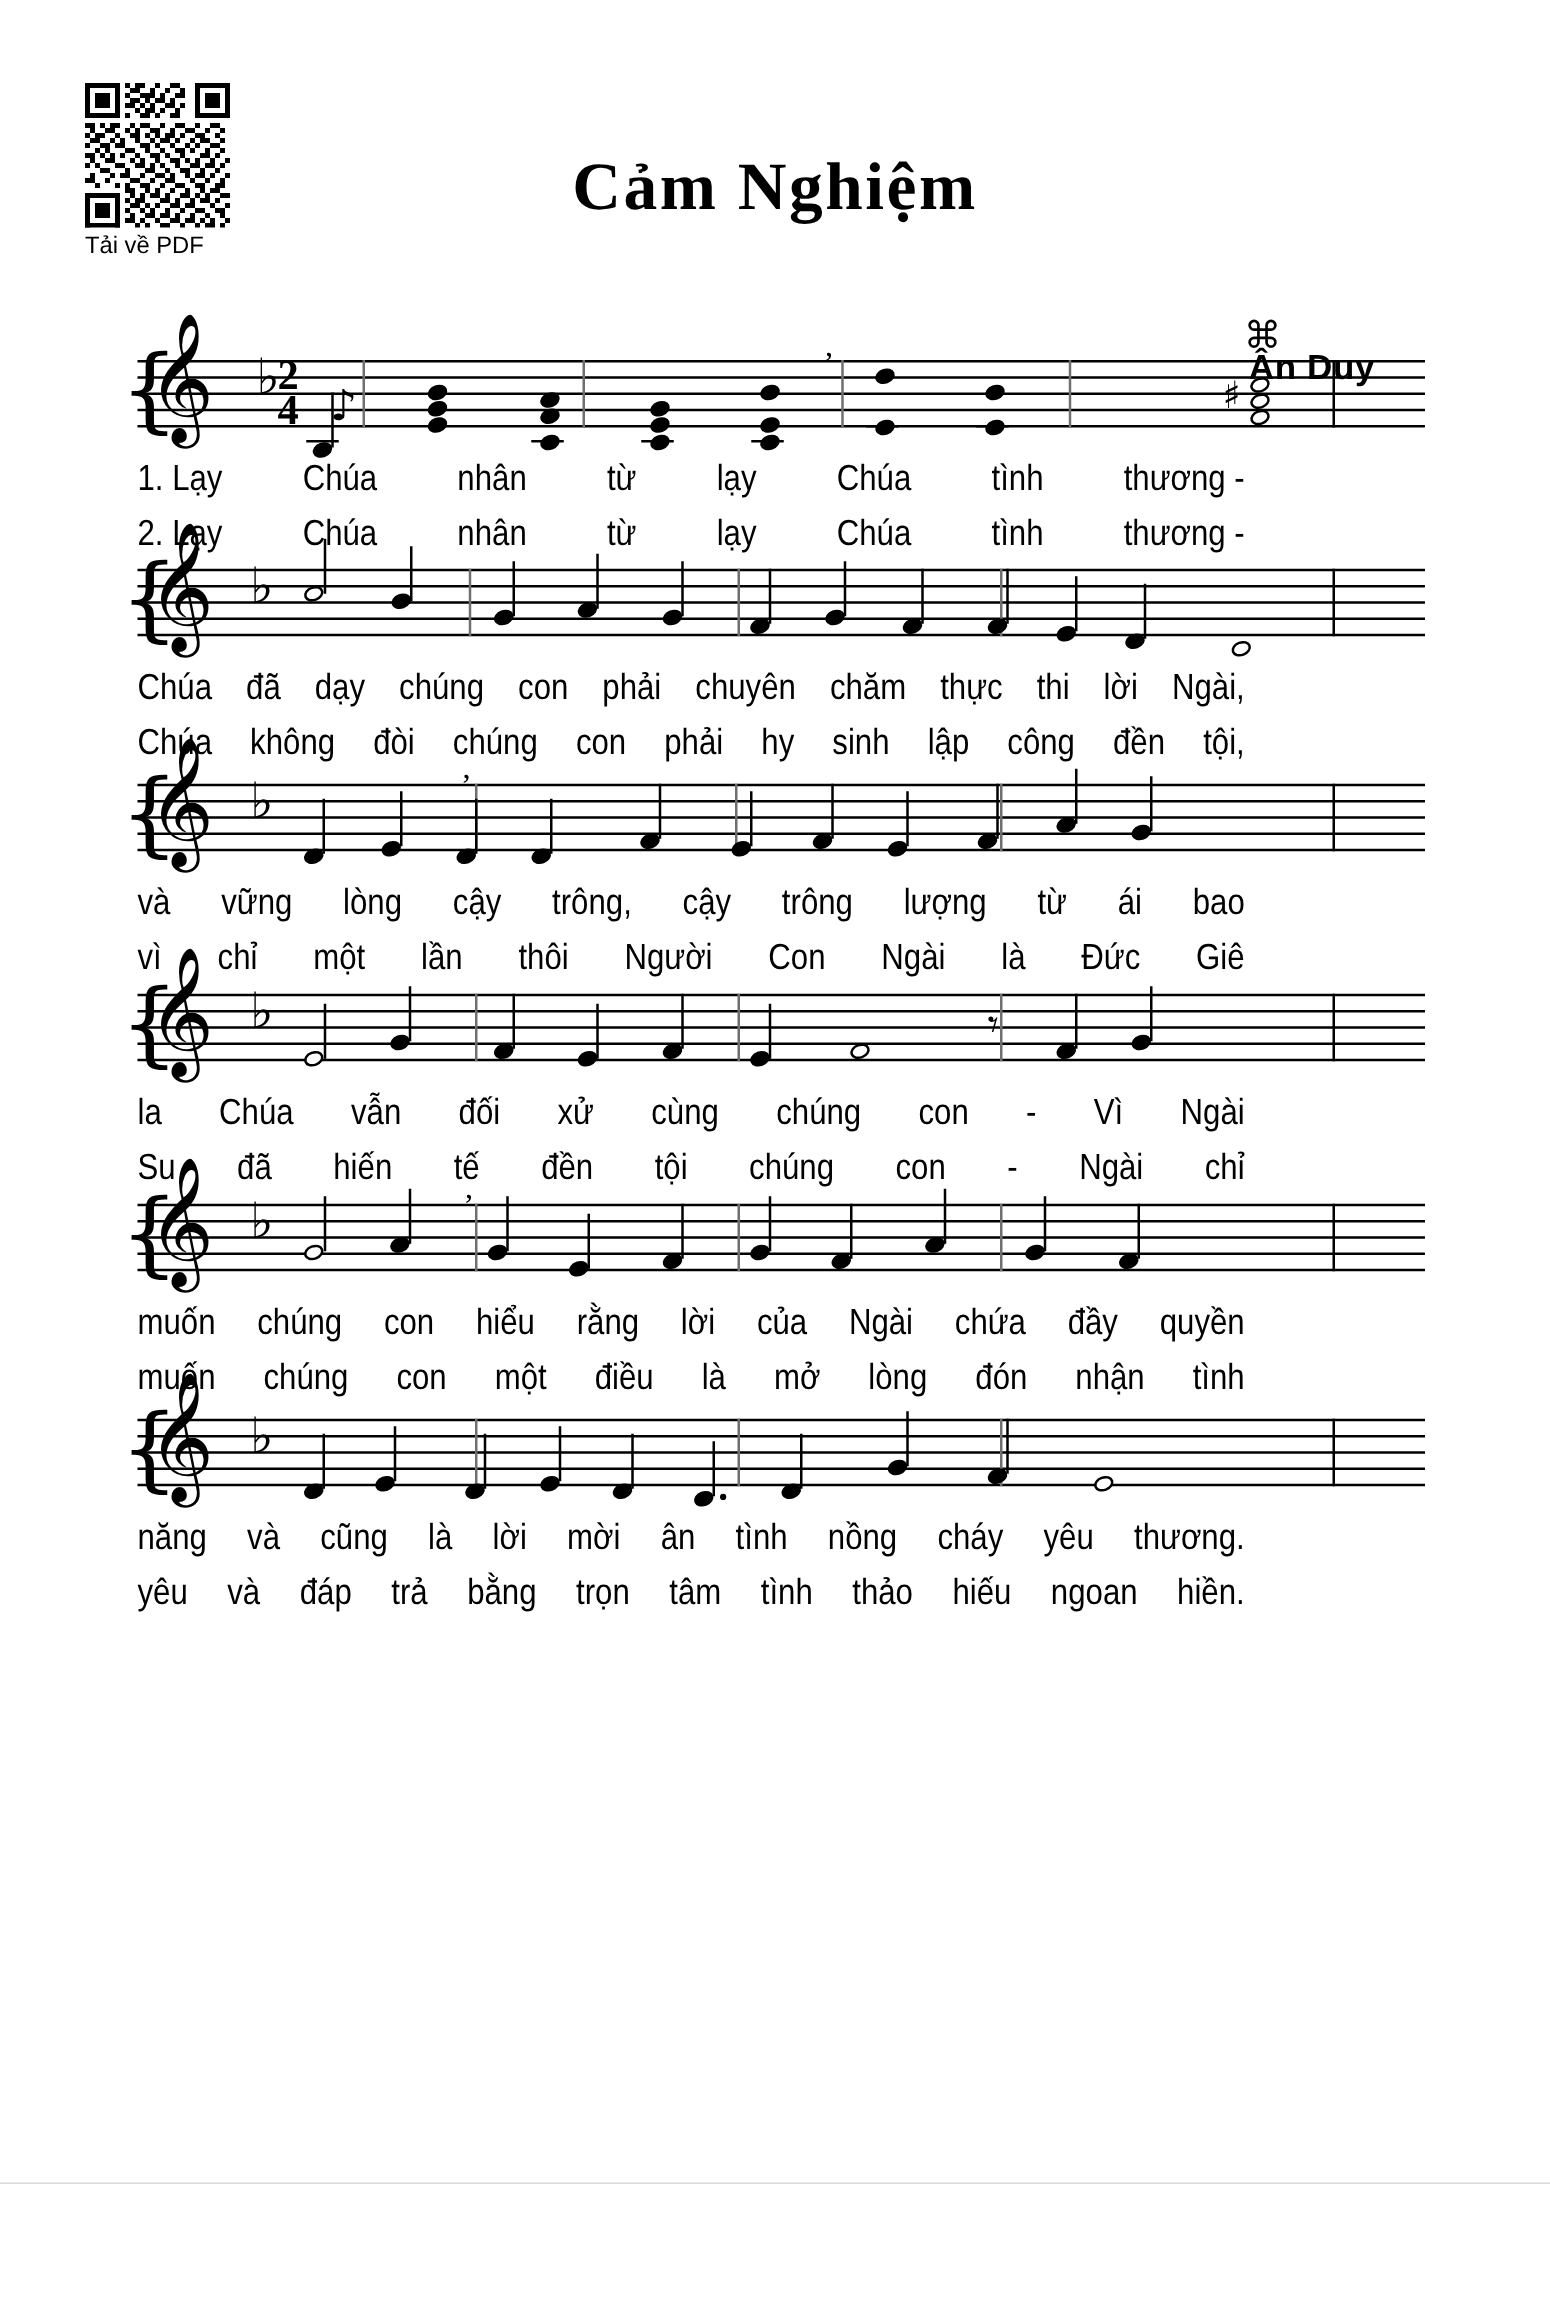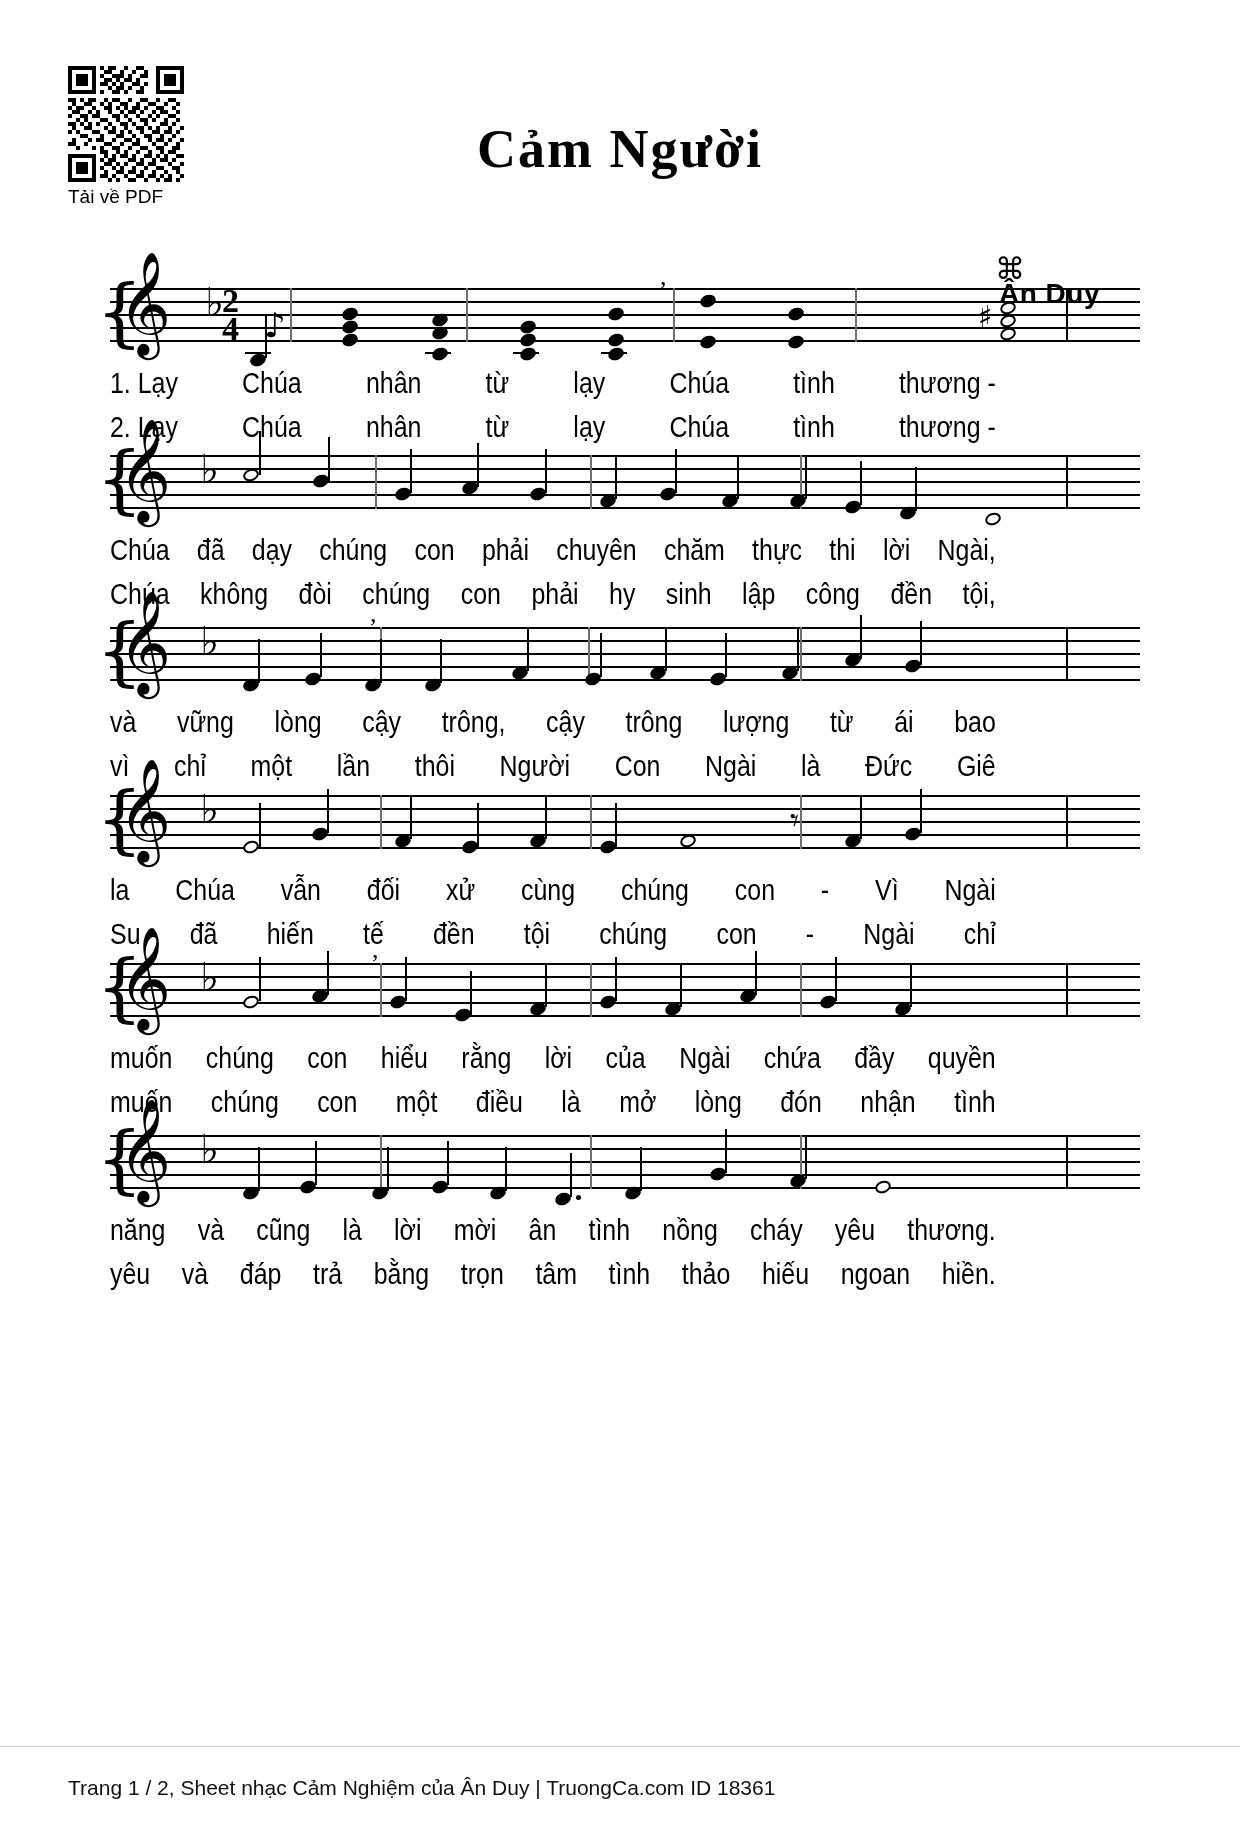--- a/index.html
+++ b/index.html
@@ -306,21 +306,21 @@
           <rect x="15" y="28" width="2" height="1"></rect>
           <rect x="19" y="28" width="1" height="1"></rect>
           <rect x="22" y="28" width="1" height="1"></rect>
           <rect x="24" y="28" width="2" height="1"></rect>
           <rect x="27" y="28" width="1" height="1"></rect>
       </g>
     </svg>
     <div class="qr-caption">Tải về PDF</div>
   </div>
 
-  <div class="song-title">Cảm  Người</div>
+  <div class="song-title">Cảm  Nghiệm</div>
   <div class="composer">Ân Duy</div>
 
   <div class="system" style="top:288px;">
     <div class="brace">{</div>
     <div class="staff">
       <div class="line l0"></div>
       <div class="line l1"></div>
       <div class="line l2"></div>
       <div class="line l3"></div>
       <div class="line l4"></div>
@@ -731,15 +731,14 @@
         <span>tâm</span>
         <span>tình</span>
         <span>thảo</span>
         <span>hiếu</span>
         <span>ngoan</span>
         <span>hiền.</span>
       </div>
   </div>
 
   <div class="footer-rule"></div>
-  <div class="footer">Trang 1 / 2, Sheet nhạc Cảm Nghiệm của Ân Duy  | TruongCa.com ID 18361</div>
 
 </div>
 
 </body></html>

